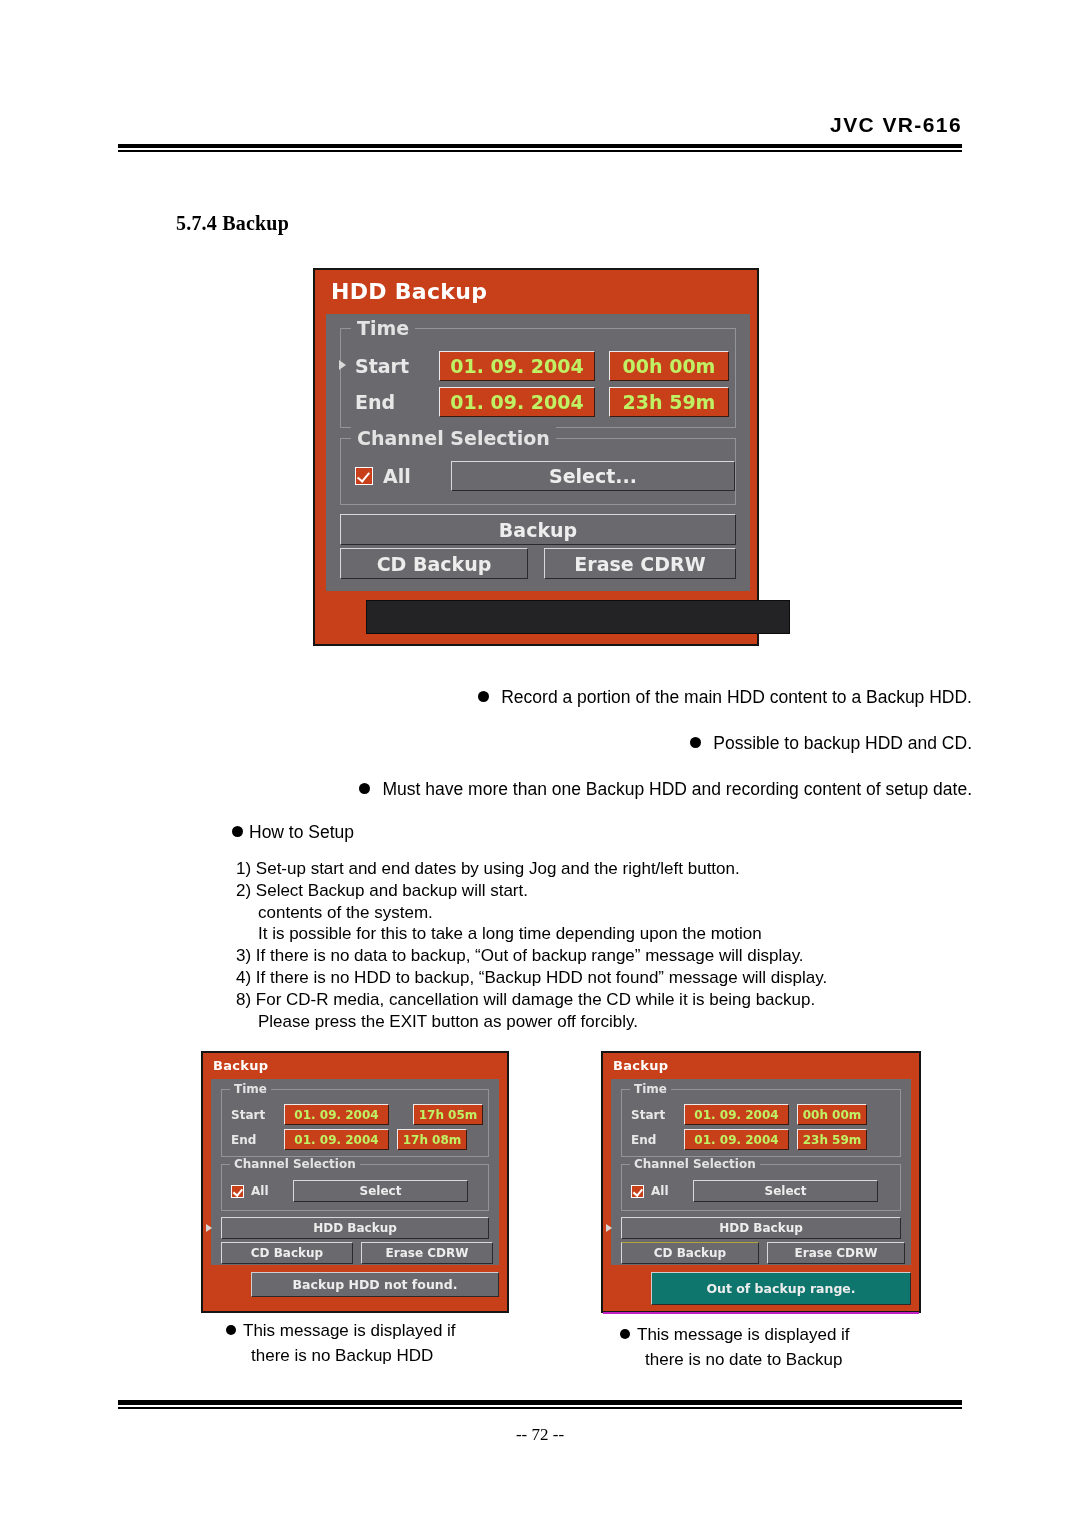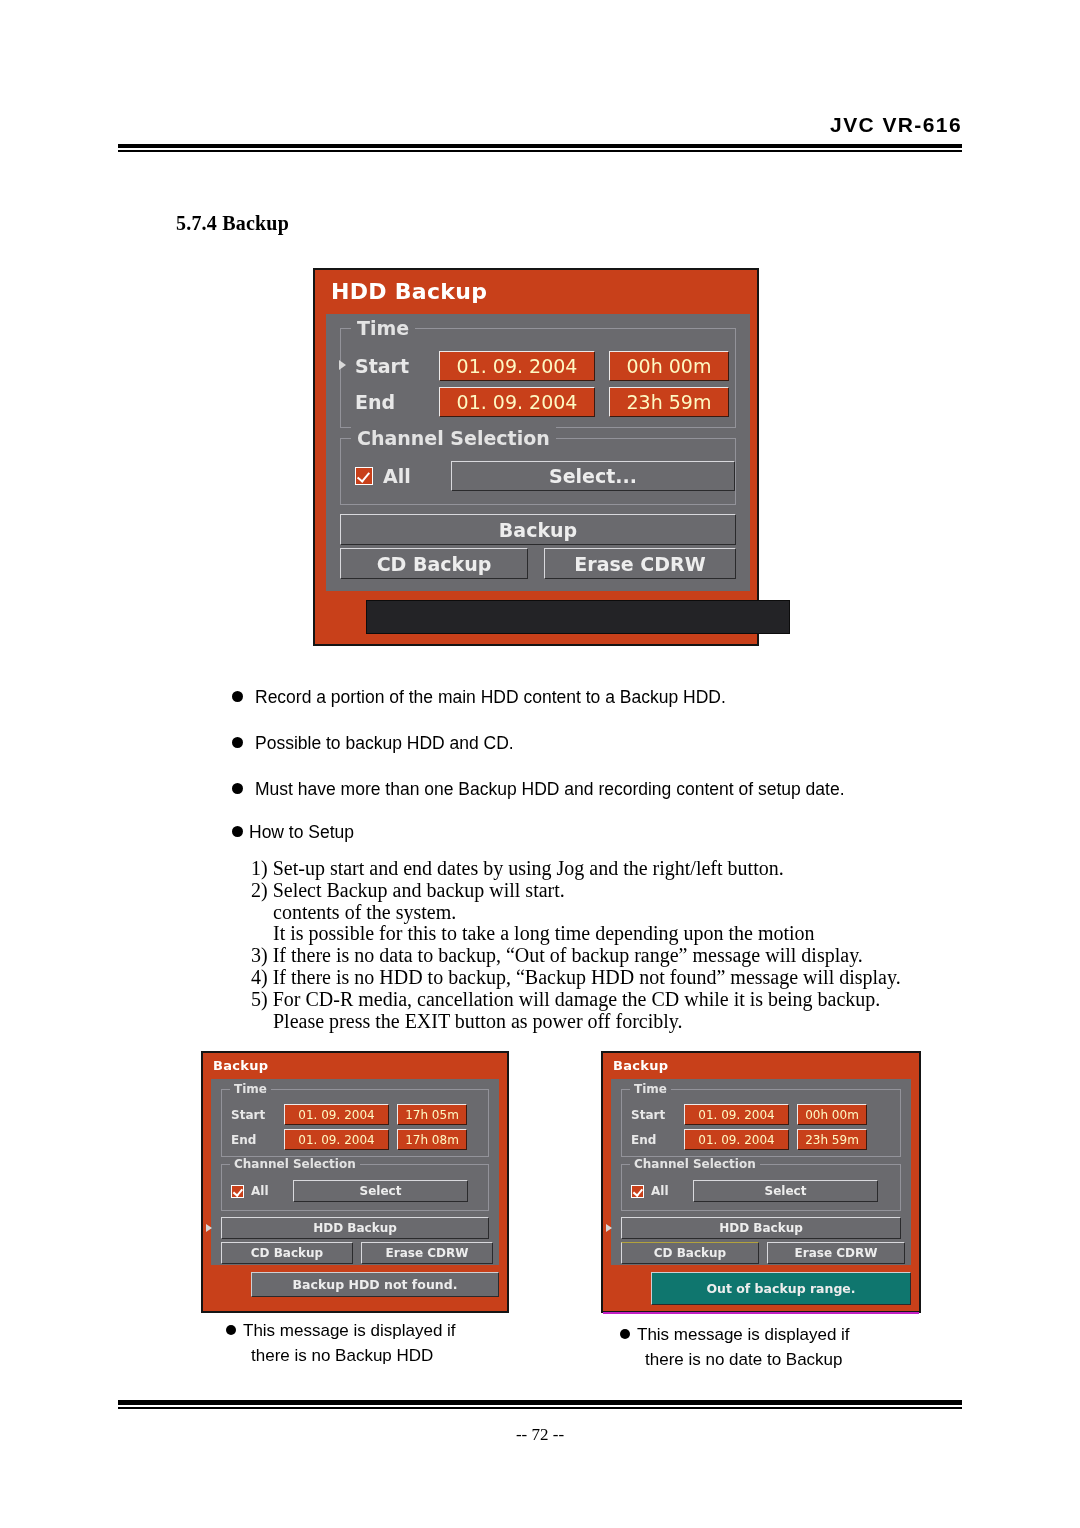--- a/index.html
+++ b/index.html
@@ -87,22 +87,22 @@
   .lbl {
     color: #e8e8e8;
     font-weight: bold;
     white-space: nowrap;
   }
   .valbox {
     background: #c8401a;
     border: 1px solid #eceaea;
     border-right-color: #3a1a10;
     border-bottom-color: #3a1a10;
-    color: #fef9c3;
-    font-weight: normal;
+    color: #bef264;
+    font-weight: bold;
     text-align: center;
     box-sizing: border-box;
     display: flex;
     align-items: center;
     justify-content: center;
     white-space: nowrap;
   }
   .btn {
     background: #6a6a6e;
     border: 1px solid #d9d9dd;
@@ -229,20 +229,21 @@
     vertical-align: 1px;
   }
   .caption .cont { display: block; margin-left: 25px; }
 
   
   .bullets {
     position: absolute;
     left: 232px;
     top: 686px;
     width: 740px;
+    text-align: right;
   }
   .bullet {
     font-size: 17.5px;
     line-height: 22px;
     margin-bottom: 24px;
     white-space: nowrap;
   }
   .bullet .dot {
     display: inline-block;
     width: 11px; height: 11px;
@@ -261,26 +262,25 @@
   .howto .dot {
     display: inline-block;
     width: 11px; height: 11px;
     border-radius: 50%;
     background: #000;
     margin-right: 6px;
     vertical-align: 1px;
   }
   .steps {
     position: absolute;
-    left: 251px;
+    left: 236px;
     top: 858px;
     width: 740px;
-    font-size: 20px;
+    font-size: 17px;
     line-height: 21.8px;
-    font-family: Liberation Serif, serif;
   }
   .step { white-space: nowrap; }
   .step .sub { display: block; margin-left: 22px; }
 
   
   .rule-bottom {
     position: absolute;
     left: 118px;
     top: 1400px;
     width: 844px;
@@ -374,37 +374,37 @@
     <span class="sub">contents of the system.</span>
     <span class="sub">It is possible for this to take a long time depending upon the motion</span>
   </div>
   <div class="step">
     <span>3) If there is no data to backup, “Out of backup range” message will display.</span>
   </div>
   <div class="step">
     <span>4) If there is no HDD to backup, “Backup HDD not found” message will display.</span>
   </div>
   <div class="step">
-    <span>5) For CD-R media, cancellation will damage the CD while it is being backup.</span>
+    <span>8) For CD-R media, cancellation will damage the CD while it is being backup.</span>
     <span class="sub">Please press the EXIT button as power off forcibly.</span>
   </div>
 </div>
 
 <div class="osd osd-small" id="dlg-left">
   <div class="osd-title">Backup</div>
 
   <div class="osd-body">
 
     <div class="fieldset fs-time">
       <div class="fieldset-legend">Time</div>
 
       <div class="row" style="position:absolute; left:9px; top:14px;">
         <div class="lbl" style="width:53px;">Start</div>
         <div class="valbox" style="width:105px; height:21px;">01. 09. 2004</div>
-        <div class="valbox" style="width:70px; height:21px; margin-left:8px;">17h 05m</div>
+        <div class="valbox" style="width:70px; height:21px; margin-left:24px;">17h 05m</div>
       </div>
 
       <div class="row" style="position:absolute; left:9px; top:39px;">
         <div class="lbl" style="width:53px;">End</div>
         <div class="valbox" style="width:105px; height:21px;">01. 09. 2004</div>
         <div class="valbox" style="width:70px; height:21px; margin-left:8px;">17h 08m</div>
       </div>
     </div>
 
     <div class="fieldset fs-chan">

